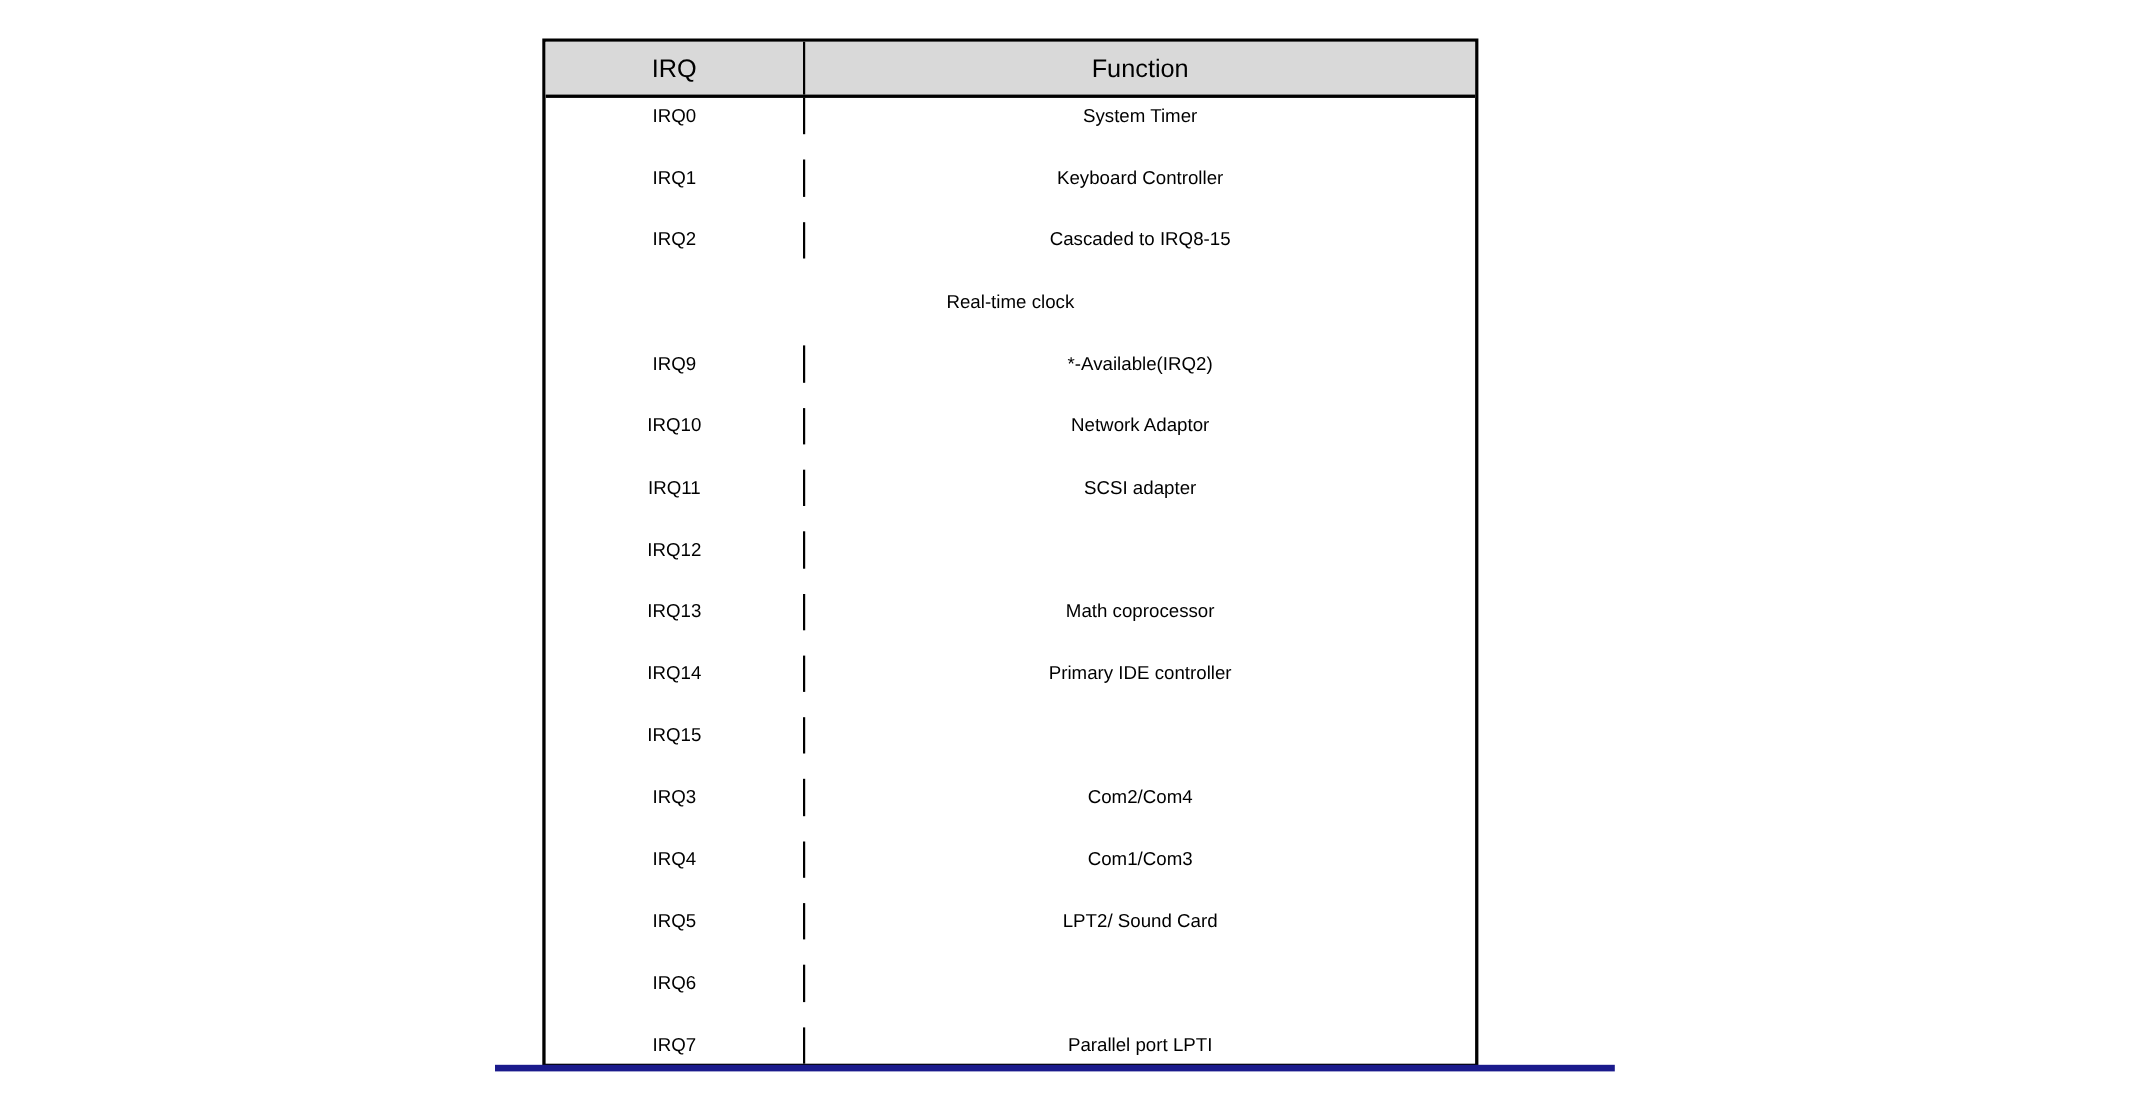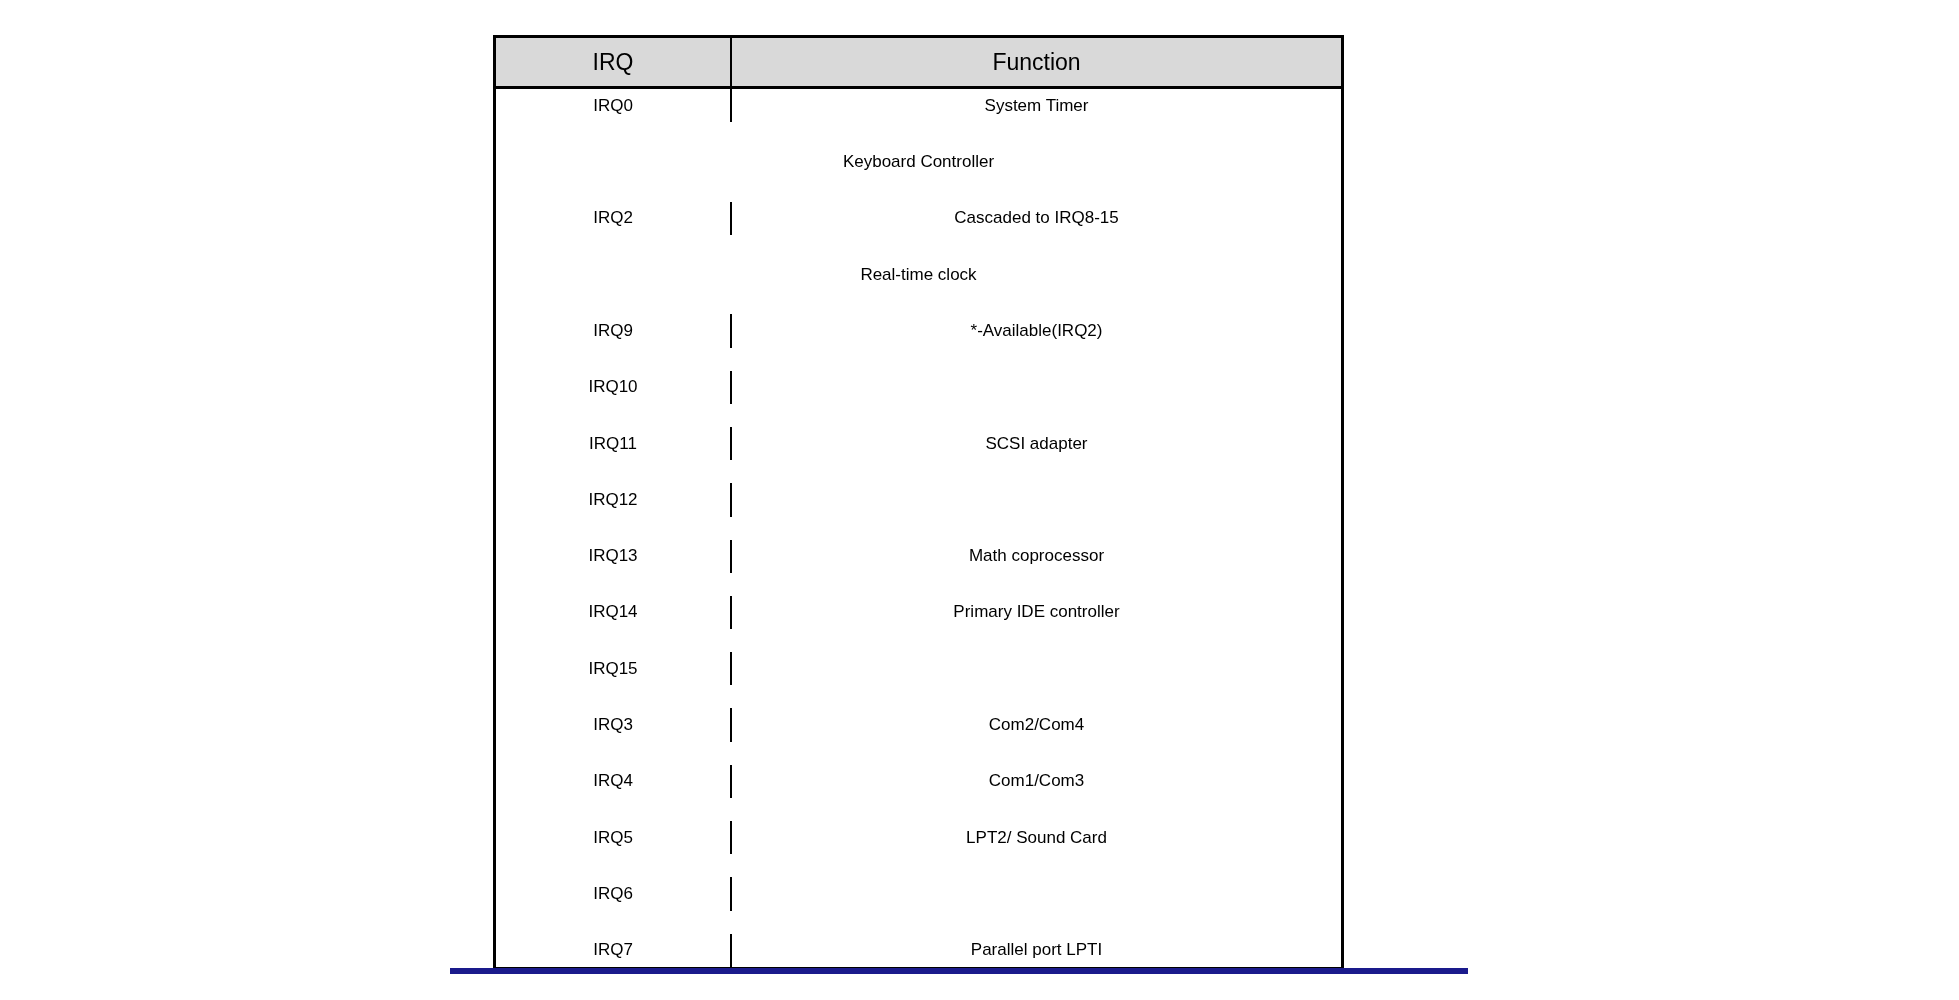--- a/index.html
+++ b/index.html
@@ -75,39 +75,41 @@
     <div class="cell-irq">IRQ</div>
     <div class="cell-fn">Function</div>
   </div>
   <div class="table-body">
   <div class="row">
     <div class="cell-irq">IRQ0</div>
     <div class="cell-fn">System Timer</div>
   </div>
 
   <div class="row">
+    <div class="cell-irq">IRQ1</div>
     <div class="cell-fn">Keyboard Controller</div>
   </div>
 
   <div class="row">
     <div class="cell-irq">IRQ2</div>
     <div class="cell-fn">Cascaded to IRQ8-15</div>
   </div>
 
   <div class="row">
     <div class="cell-fn">Real-time clock</div>
   </div>
 
   <div class="row">
     <div class="cell-irq">IRQ9</div>
     <div class="cell-fn">*-Available(IRQ2)</div>
   </div>
 
   <div class="row">
     <div class="cell-irq">IRQ10</div>
+    <div class="cell-fn">Network Adaptor</div>
   </div>
 
   <div class="row">
     <div class="cell-irq">IRQ11</div>
     <div class="cell-fn">SCSI adapter</div>
   </div>
 
   <div class="row">
     <div class="cell-irq">IRQ12</div>
   </div>

